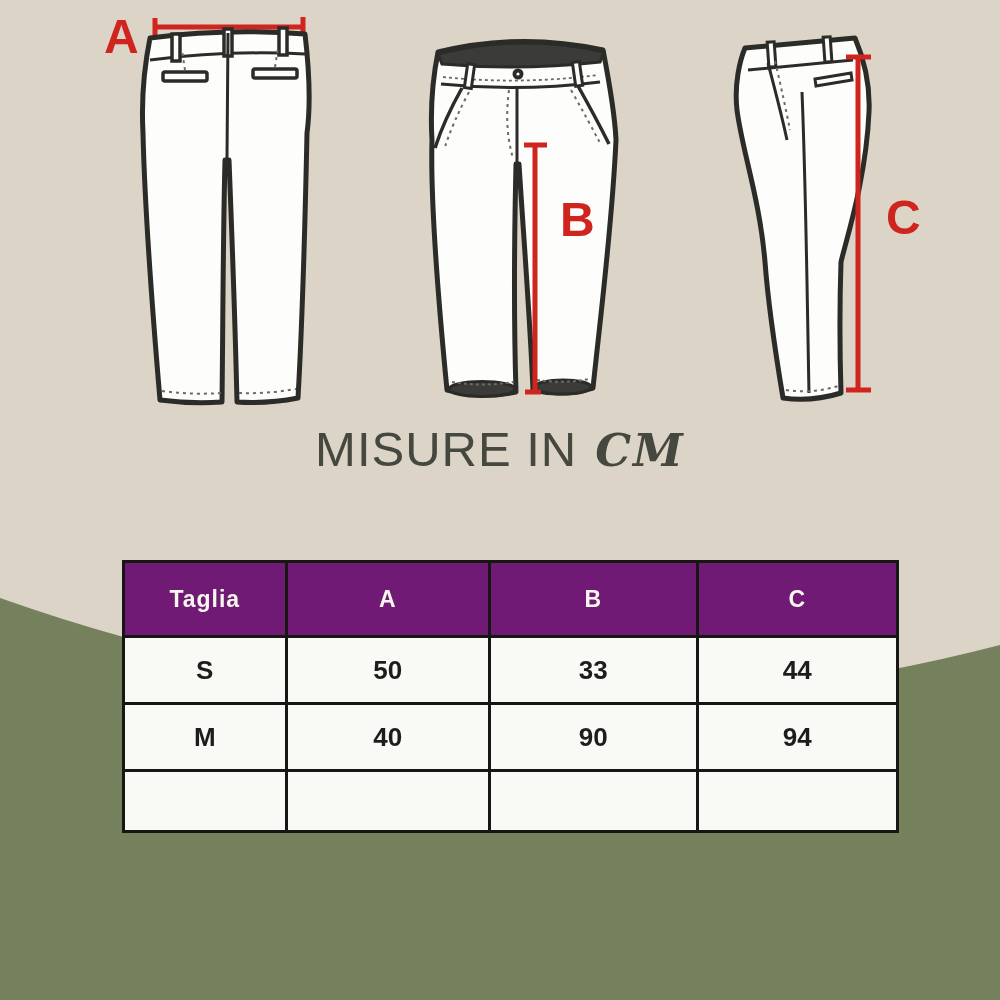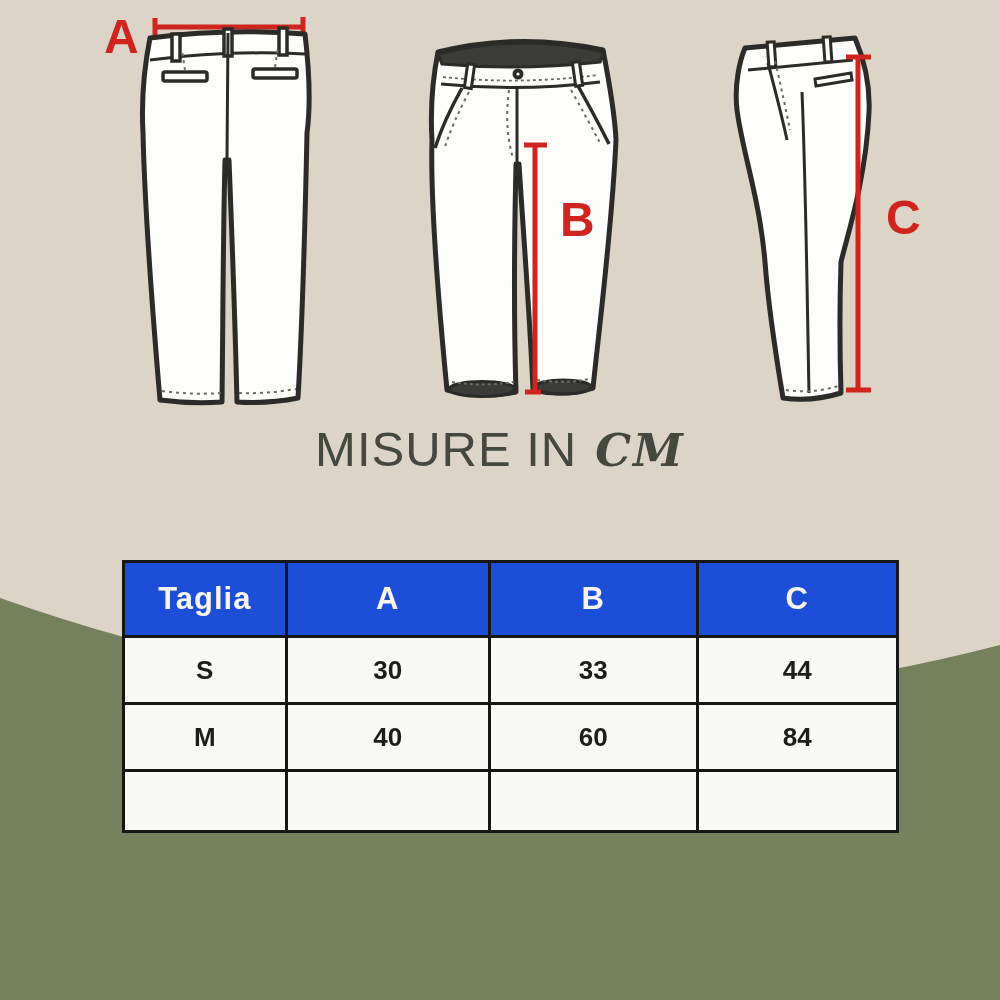--- a/index.html
+++ b/index.html
@@ -59,23 +59,23 @@
     z-index: 3;
     table-layout: fixed;
   }
   .size-table th, .size-table td {
     border: 3px solid #161614;
     text-align: center;
     vertical-align: middle;
     padding: 0;
   }
   .size-table th {
-    background: #1d4ed8;
+    background: #701a75;
     color: #f7f6ee;
-    font-size: 31px;
+    font-size: 23px;
     font-weight: 700;
     height: 72px;
     letter-spacing: 1px;
   }
   .size-table td {
     background: #f9f9f6;
     color: #1d1d1b;
     font-size: 26px;
     font-weight: 700;
     height: 64px;
@@ -249,29 +249,29 @@
       <tr>
         <th>Taglia</th>
         <th>A</th>
         <th>B</th>
         <th>C</th>
       </tr>
     </thead>
     <tbody>
       <tr>
         <td>S</td>
-        <td>30</td>
+        <td>50</td>
         <td>33</td>
         <td>44</td>
       </tr>
       <tr>
         <td>M</td>
         <td>40</td>
-        <td>60</td>
-        <td>84</td>
+        <td>90</td>
+        <td>94</td>
       </tr>
       <tr class="empty-row">
         <td></td>
         <td></td>
         <td></td>
         <td></td>
       </tr>
     </tbody>
   </table>
 

